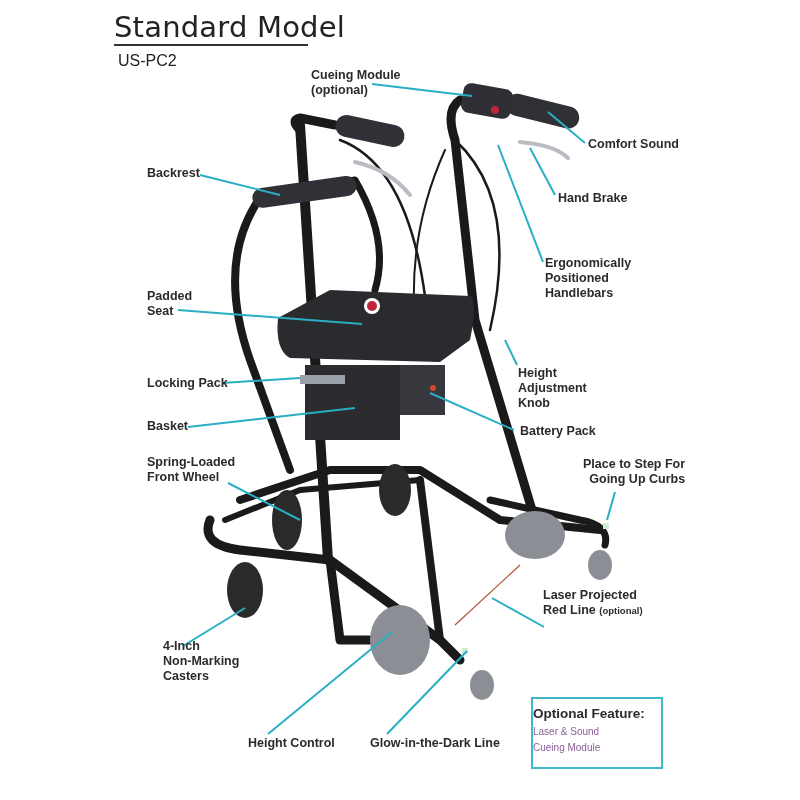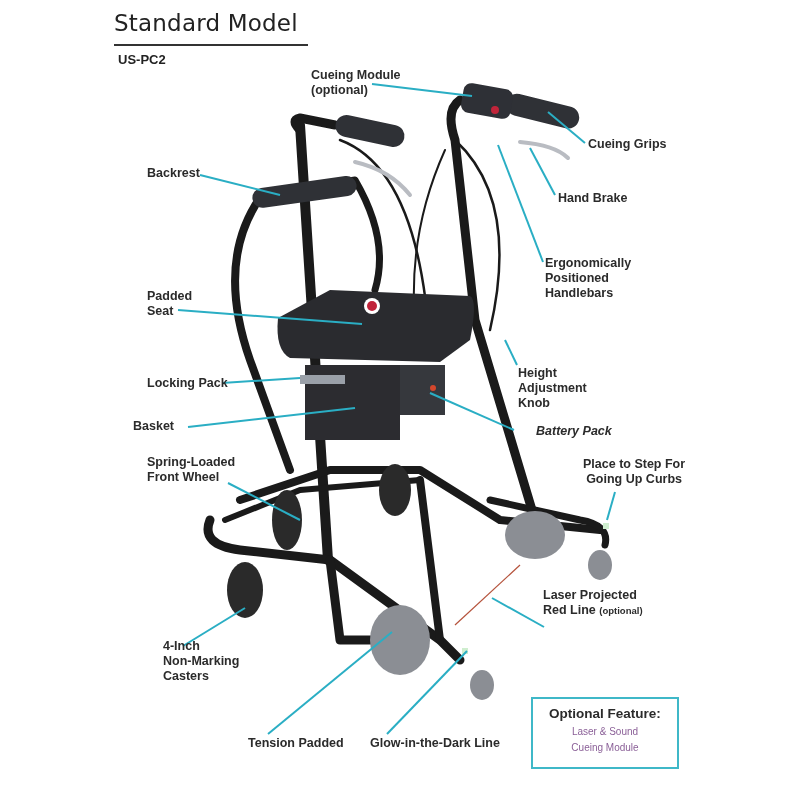--- a/index.html
+++ b/index.html
@@ -1,23 +1,23 @@
 <!DOCTYPE html>
 <html><head>
 <meta charset="utf-8">
 <style>
   html, body { margin:0; padding:0; }
   body { width:800px; height:800px; background:#ffffff; position:relative; overflow:hidden; font-family:"Liberation Sans", sans-serif; color:#2b2b2b; }
-  .title { position:absolute; left:114px; top:10px; font-family:"DejaVu Sans", sans-serif; font-size:23px; font-weight:normal; color:#222; letter-spacing:0.2px; }
+  .title { position:absolute; left:114px; top:10px; font-family:"DejaVu Sans", sans-serif; font-size:29px; font-weight:normal; color:#222; letter-spacing:0.2px; }
   .title-rule { position:absolute; left:114px; top:44px; width:194px; height:2px; background:#333; }
-  .subtitle { position:absolute; left:118px; top:52px; font-size:13px; font-weight:bold; color:#222; }
+  .subtitle { position:absolute; left:118px; top:52px; font-size:16px; font-weight:normal; color:#222; }
   .label { position:absolute; font-size:12.5px; font-weight:bold; color:#2b2b2b; line-height:15px; white-space:pre-line; }
   .label .small { font-size:9.5px; }
   svg.art { position:absolute; left:0; top:0; }
-  .opt-box { position:absolute; left:531px; top:697px; width:148px; height:72px; border:2px solid #3fb8c8; box-sizing:border-box; text-align:center; background:#fff; }
+  .opt-box { position:absolute; left:531px; top:697px; width:132px; height:72px; border:2px solid #3fb8c8; box-sizing:border-box; background:#fff; }
   .opt-title { font-size:13.5px; font-weight:bold; color:#2b2b2b; margin-top:7px; }
   .opt-sub { font-size:10px; color:#8a5f97; line-height:16px; margin-top:3px; white-space:pre-line; }
 </style>
 </head>
 <body>
 
 <div class="title">Standard Model</div>
 <div class="title-rule"></div>
 <div class="subtitle">US-PC2</div>
 
@@ -101,43 +101,43 @@
     <line x1="228" y1="483" x2="300" y2="520"></line>
     <line x1="615" y1="492" x2="607" y2="520"></line>
     <line x1="183" y1="646" x2="245" y2="608"></line>
     <line x1="544" y1="627" x2="492" y2="598"></line>
     <line x1="268" y1="734" x2="392" y2="632"></line>
     <line x1="387" y1="734" x2="467" y2="651"></line>
   </g>
 </svg>
 
 <div class="label" style="left:311px;top:68px;"><span>Cueing Module</span><br><span>(optional)</span></div>
-<div class="label" style="left:588px;top:137px;">Cueing Grips</div>
+<div class="label" style="left:588px;top:137px;">Comfort Sound</div>
 <div class="label" style="left:558px;top:191px;text-align:center;">Hand Brake</div>
 <div class="label" style="left:545px;top:256px;">Ergonomically
 Positioned
 Handlebars</div>
 <div class="label" style="left:147px;top:166px;">Backrest</div>
 <div class="label" style="left:147px;top:289px;">Padded
 Seat</div>
 <div class="label" style="left:518px;top:366px;">Height
 Adjustment
 Knob</div>
 <div class="label" style="left:147px;top:376px;">Locking Pack</div>
-<div class="label" style="left:133px;top:419px;">Basket</div>
-<div class="label" style="left:536px;top:424px;font-style:italic;">Battery Pack</div>
+<div class="label" style="left:147px;top:419px;">Basket</div>
+<div class="label" style="left:520px;top:424px;">Battery Pack</div>
 <div class="label" style="left:147px;top:455px;">Spring-Loaded
 Front Wheel</div>
-<div class="label" style="left:583px;top:457px;text-align:center;">Place to Step For
+<div class="label" style="left:583px;top:457px;text-align:right;">Place to Step For
 Going Up Curbs</div>
 <div class="label" style="left:163px;top:639px;">4-Inch
 Non-Marking
 Casters</div>
 <div class="label" style="left:543px;top:588px;"><span>Laser Projected
 Red Line</span> <span class="small">(optional)</span></div>
-<div class="label" style="left:248px;top:736px;">Tension Padded</div>
+<div class="label" style="left:248px;top:736px;">Height Control</div>
 <div class="label" style="left:370px;top:736px;">Glow-in-the-Dark Line</div>
 
 <div class="opt-box">
   <div class="opt-title">Optional Feature:</div>
   <div class="opt-sub">Laser &amp; Sound
 Cueing Module</div>
 </div>
 
 </body></html>

